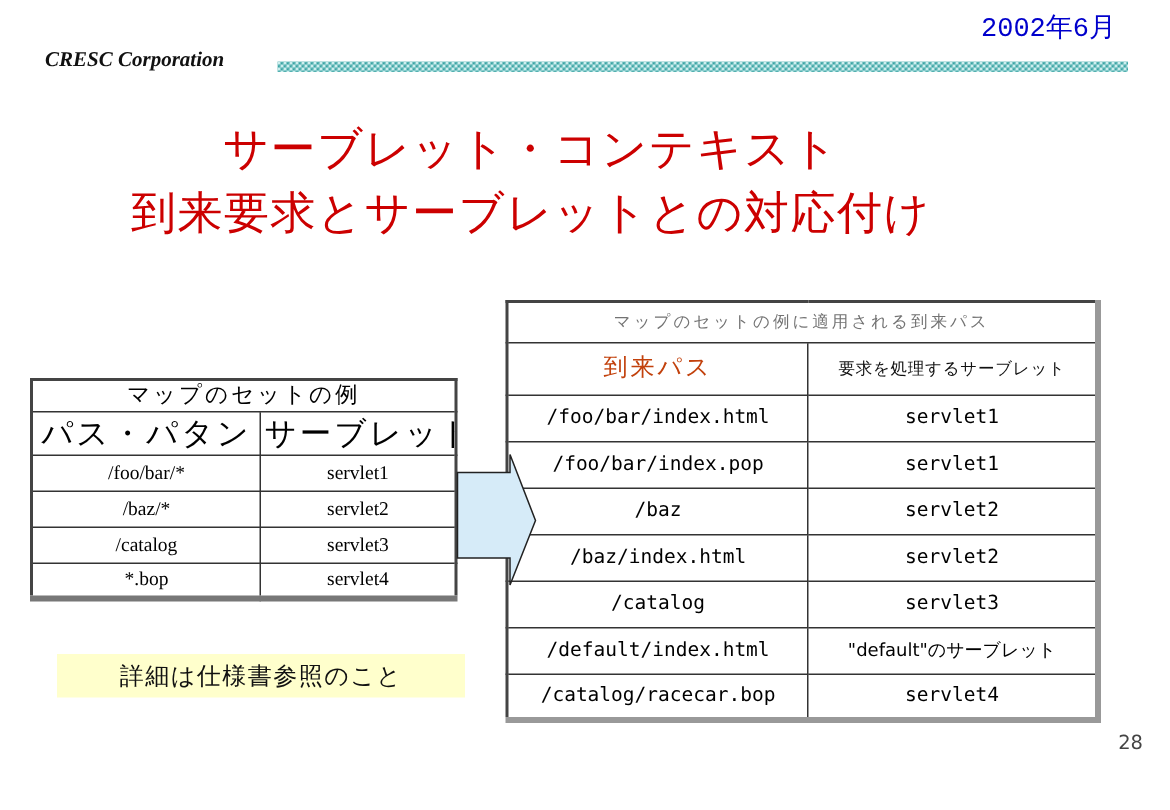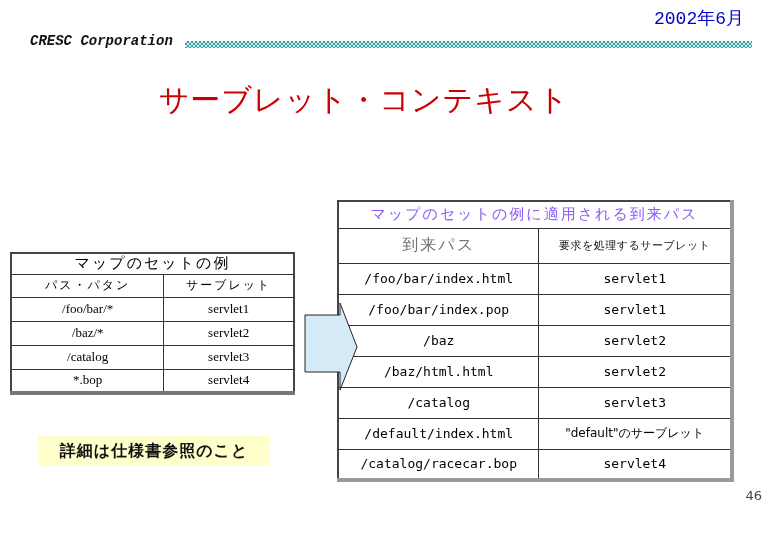--- a/index.html
+++ b/index.html
@@ -1,70 +1,71 @@
 <!DOCTYPE html>
 <html><head>
 <meta charset="utf-8">
 <style>
   html,body{margin:0;padding:0;background:#fff;}
   .slide{position:relative;width:780px;height:540px;background:#ffffff;overflow:hidden;
          font-family:"DejaVu Sans",sans-serif;color:#000;}
 
-  .logo{position:absolute;left:30px;top:33px;font-family:Liberation Mono, monospace;
+  .logo{position:absolute;left:30px;top:33px;font-family:Liberation Serif, serif;
         font-style:italic;font-weight:bold;font-size:14px;color:#111;}
   .date{position:absolute;right:36px;top:6px;font-family:Liberation Mono, monospace;
         font-size:18px;color:#0000CC;}
   .accent-bar{position:absolute;left:185px;top:41px;width:567px;height:7px;
         background-color:#cdeeee;
         background-image:
           linear-gradient(45deg,#39a3a3 25%,transparent 25%,transparent 75%,#39a3a3 75%),
           linear-gradient(45deg,#39a3a3 25%,transparent 25%,transparent 75%,#39a3a3 75%);
         background-size:4px 4px;background-position:0 0,2px 2px;}
 
-  .title{position:absolute;left:10px;top:78px;width:708px;text-align:center;
+  .title{position:absolute;left:0;top:78px;width:708px;text-align:center;
          color:#CC0000;font-size:30px;line-height:43px;letter-spacing:1px;font-weight:500;}
 
   table{border-collapse:collapse;table-layout:fixed;}
   td{border:1px solid #333;text-align:center;vertical-align:middle;padding:0 2px;
      overflow:hidden;white-space:nowrap;}
 
-  .left-table{position:absolute;left:10px;top:252px;width:285px;
+  .left-table{position:absolute;left:20px;top:252px;width:285px;
               border:2px solid #444;border-bottom-width:4px;border-bottom-color:#777;}
   .left-table .cap{height:21px;font-size:15px;letter-spacing:2px;}
-  .left-table .hdr{height:23px;font-size:12px;letter-spacing:2px;}
+  .left-table .hdr{height:23px;font-size:21px;letter-spacing:2px;}
   .left-table .dat{height:24px;font-family:Liberation Serif, serif;font-size:13px;}
   .left-table col.c1{width:54%;} .left-table col.c2{width:46%;}
 
   .right-table{position:absolute;left:337px;top:200px;width:397px;background:#fff;
                border:2px solid #444;border-right:4px solid #999;border-bottom:4px solid #999;}
-  .right-table .cap{height:27px;font-size:15px;letter-spacing:2px;color:#8b5cf6;margin-top:48px;}
-  .right-table .hdr1{height:34px;font-size:16px;letter-spacing:2px;color:#737373;}
+  .right-table .cap{height:27px;font-size:11px;letter-spacing:2px;color:#737373;margin-top:48px;}
+  .right-table .hdr1{height:34px;font-size:16px;letter-spacing:2px;color:#c2410c;}
   .right-table .hdr2{height:34px;font-size:11px;letter-spacing:0.5px;color:#111;}
   .right-table .dat{height:31px;font-family:"DejaVu Sans Mono",monospace;font-size:13px;}
   .right-table .dat .jp{font-family:"DejaVu Sans",sans-serif;font-size:12px;}
   .right-table col.c1{width:51%;} .right-table col.c2{width:49%;}
 
   .arrow{position:absolute;left:296px;top:300px;z-index:5;}
 
-  .note{position:absolute;left:38px;top:436px;width:232px;height:29px;background:#FFFFCC;
-        font-size:16px;font-weight:bold;letter-spacing:1px;line-height:29px;text-align:center;
+  .note{position:absolute;left:38px;top:436px;width:272px;height:29px;background:#FFFFCC;
+        font-size:16px;font-weight:normal;letter-spacing:1px;line-height:29px;text-align:center;
         color:#111;}
   .page-num{position:absolute;right:18px;top:488px;font-size:13px;color:#444;}
 </style>
 </head>
 <body>
 
 <div class="slide">
 
   <div class="logo">CRESC Corporation</div>
   <div class="date">2002年6月</div>
   <div class="accent-bar"></div>
 
   <div class="title">
     <div>サーブレット・コンテキスト</div>
+    <div>到来要求とサーブレットとの対応付け</div>
   </div>
 
   <table class="left-table">
     <colgroup>
         <col class="c1">
         <col class="c2">
       </colgroup>
     <tbody>
         <tr class="cap">
       <td colspan="2">マップのセットの例</td>
@@ -115,34 +116,34 @@
     </tr>
     <tr class="dat">
       <td>/foo/bar/index.pop</td>
       <td>servlet1</td>
     </tr>
     <tr class="dat">
       <td>/baz</td>
       <td>servlet2</td>
     </tr>
     <tr class="dat">
-      <td>/baz/html.html</td>
+      <td>/baz/index.html</td>
       <td>servlet2</td>
     </tr>
     <tr class="dat">
       <td>/catalog</td>
       <td>servlet3</td>
     </tr>
     <tr class="dat">
       <td>/default/index.html</td>
       <td class="jp">"default"のサーブレット</td>
     </tr>
     <tr class="dat">
       <td>/catalog/racecar.bop</td>
       <td>servlet4</td>
     </tr>
   </tbody>
     </table>
 
   <div class="note">詳細は仕様書参照のこと</div>
-  <div class="page-num">46</div>
+  <div class="page-num">28</div>
 
 </div>
 
 </body></html>

